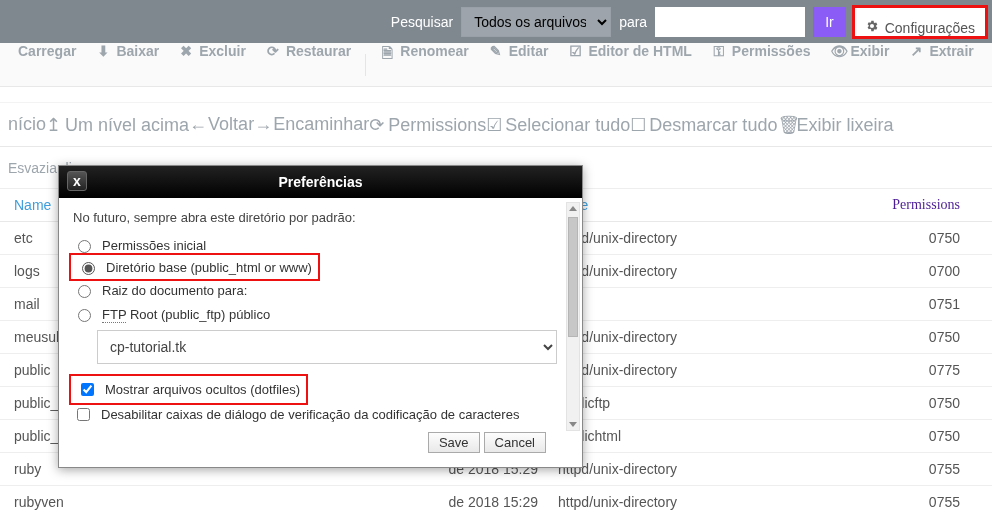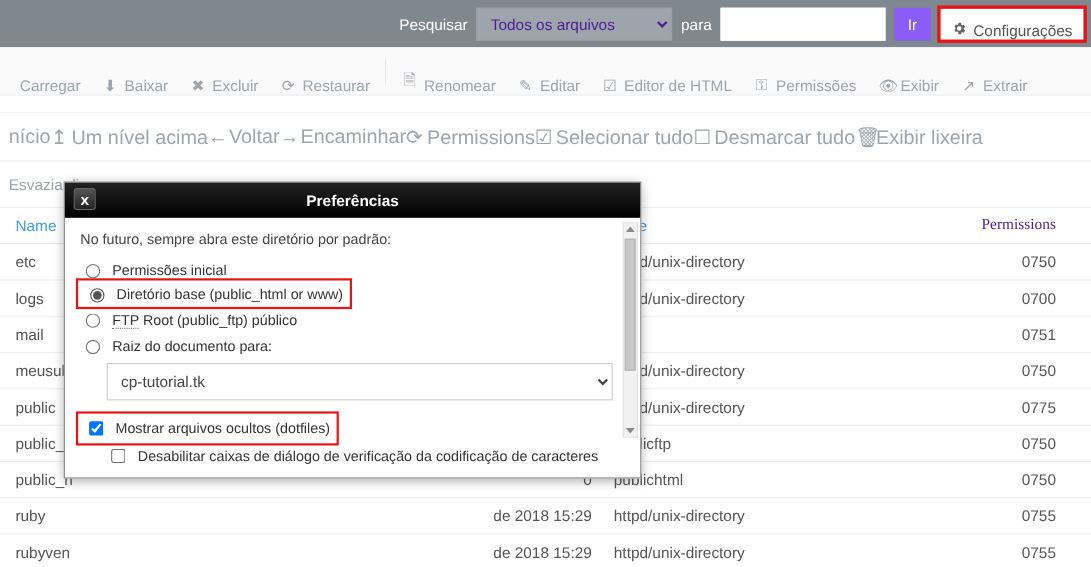--- a/index.html
+++ b/index.html
@@ -16,23 +16,23 @@
     padding: 0 6px;
     gap: 8px;
     color: #fff;
   }
   .topbar .search-label { color: #fff; font-size: 14px; }
   .topbar select {
     height: 30px;
     padding: 0 8px;
     border: 1px solid #99a0a7;
     background: #9da4ab;
-    color: #4c1d95;
-    font-size: 14px;
-    width: 178px;
+    color: #000000;
+    font-size: 14px;
+    width: 150px;
   }
   .topbar input[type=text]{
     height: 30px;
     width: 150px;
     border: 1px solid #fff;
     background: #fff;
     padding: 0 6px;
   }
   .btn-go {
     height: 30px;
@@ -63,27 +63,28 @@
     background: #fafafa;
     border-bottom: 1px solid #e8e8e8;
     display: flex;
     align-items: center;
     padding: 0 8px;
     font-size: 14px;
     color: #9ea6ad;
   }
   .toolbar .titem {
     display: inline-flex;
-    align-items: flex-end;
+    align-items: flex-start;
     gap: 6px;
     padding: 0 10px;
     height: 100%;
     color: #9ea6ad;
     cursor: pointer;
     white-space: nowrap;
+    font-weight: bold;
   }
   .toolbar .tsep {
     width: 1px;
     height: 22px;
     background: #e2e6ea;
     margin: 0 4px;
   }
 
   .toolbar2 {
     height: 44px;
@@ -220,21 +221,20 @@
     font-size: 14px;
     color: #444;
   }
   .chk-row {
     display: flex;
     align-items: center;
     gap: 8px;
     padding: 4px 0;
     font-size: 13px;
     color: #333;
-    justify-content: center;
   }
   .modal-footer {
     display: flex;
     justify-content: flex-end;
     gap: 4px;
     padding: 4px 22px 8px 4px;
   }
   .modal-footer button {
     padding: 2px 10px;
     border: 1px solid #aaa;
@@ -436,40 +436,44 @@
 
     <span class="hl2">
       <label class="radio-row" style="padding:0;">
         <input type="radio" name="dir" checked="" style="">
         <span>Diretório base (public_html or www)</span>
       </label>
     </span>
 
     <label class="radio-row">
       <input type="radio" name="dir" style="">
+      <span>Raiz do documento para:</span>
+    </label>
+
+    <label class="radio-row">
+      <input type="radio" name="dir" style="">
       <span>
         <span class="dotted">FTP</span><span> Root (public_ftp) público</span>
       </span>
-    </label>
-
-    <label class="radio-row">
-      <input type="radio" name="dir" style="">
-      <span>Raiz do documento para:</span>
     </label>
 
     <select class="domain">
       <option>cp-tutorial.tk</option>
     </select>
 
     <span class="hl2">
       <label class="chk-row" style="padding:0;">
         <input type="checkbox" checked="" style="">
         <span>Mostrar arquivos ocultos (dotfiles)</span>
       </label>
     </span>
 
     <label class="chk-row">
       <input type="checkbox" style="">
       <span>Desabilitar caixas de diálogo de verificação da codificação de caracteres</span>
     </label>
 
+    <div class="modal-footer">
+      <button>Save</button>
+      <button>Cancel</button>
+    </div>
   </div>
 </div>
 
 </body></html>

